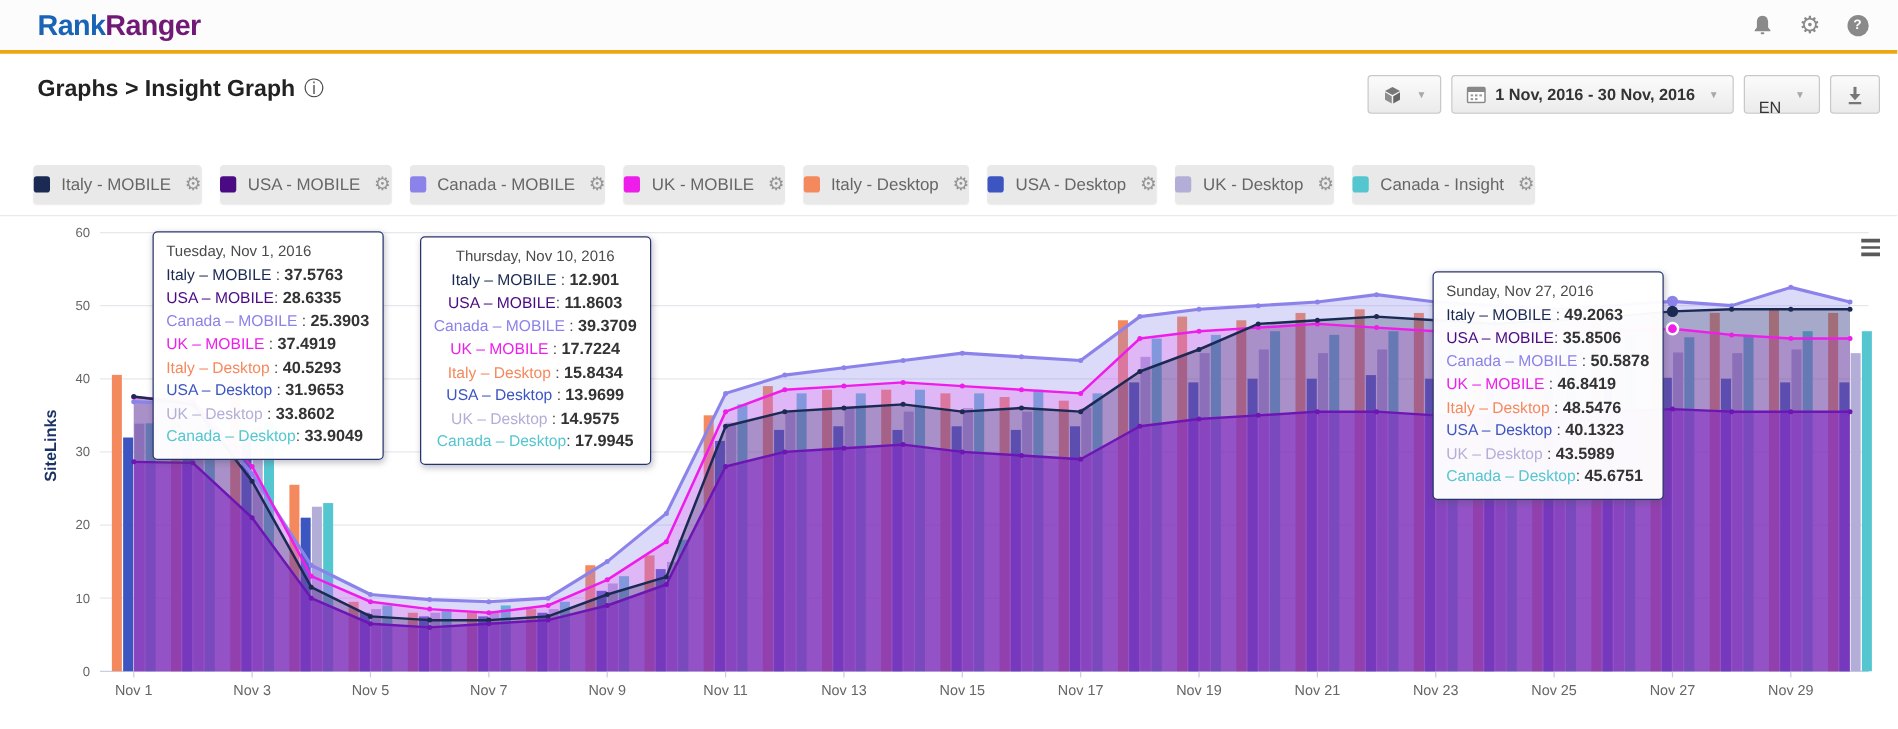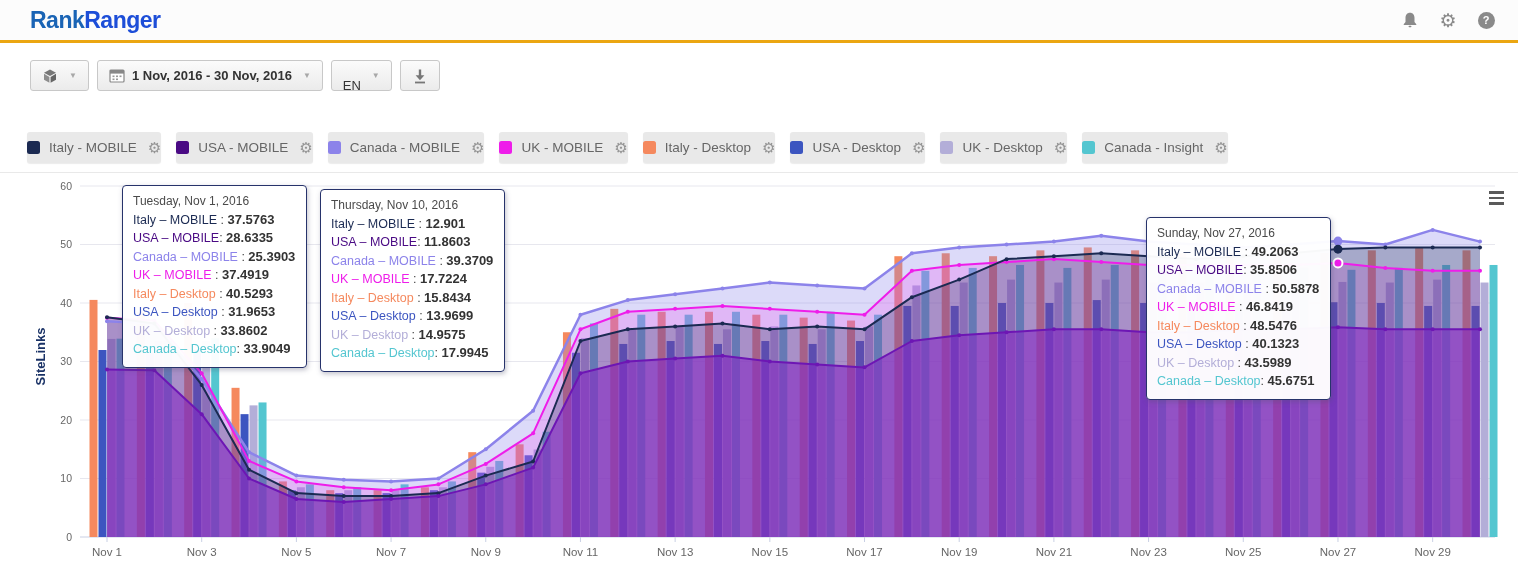--- a/index.html
+++ b/index.html
@@ -2,21 +2,21 @@
 <html><head>
 <meta charset="utf-8">
 <style>
   * { box-sizing: border-box; margin: 0; padding: 0; }
   html,body { width:1518px; height:583px; overflow:hidden; background:#fff;
               font-family:"Liberation Sans", sans-serif; }
   .topbar { height:40px; background:#fcfcfc; display:flex; align-items:center;
             justify-content:space-between; padding:0 22px 0 30px; }
   .logo { font-size:23px; font-weight:700; letter-spacing:-0.5px; cursor:pointer; }
   .logo-rank { color:#1a64b5; }
-  .logo-ranger { color:#1d4ed8; }
+  .logo-ranger { color:#701a75; }
   .top-icons { display:flex; align-items:center; gap:18px; }
   .ticon { width:20px; height:20px; display:flex; align-items:center; justify-content:center;
            color:#8a8a8a; cursor:pointer; }
   .gear-glyph { font-size:19px; line-height:1; color:#8a8a8a; }
   .help-circle { width:17px; height:17px; border-radius:50%; background:#8a8a8a; color:#fff;
                  font-size:11px; font-weight:700; display:flex; align-items:center; justify-content:center; }
   .accent-bar { height:3px; background:#eba612; }
 
   .page-row { display:flex; justify-content:space-between; align-items:flex-start;
               padding:17px 14px 0 30px; }
@@ -71,20 +71,24 @@
       </span>
       <span class="ticon gear-glyph">⚙</span>
       <span class="ticon">
         <span class="help-circle">?</span>
       </span>
     </div>
   </header>
   <div class="accent-bar"></div>
 
   <div class="page-row">
+    <div class="breadcrumb">
+      <span>Graphs &gt; Insight Graph</span>
+      <span class="info-glyph">ⓘ</span>
+    </div>
     <div class="toolbar">
       <button class="tb-btn">
         <svg width="16" height="16" viewBox="0 0 16 16">
           <polygon points="8,1.5 14,4.8 8,8 2,4.8" fill="#777"></polygon>
           <polygon points="2,5.8 7.4,8.9 7.4,14.7 2,11.7" fill="#8d8d8d"></polygon>
           <polygon points="14,5.8 8.6,8.9 8.6,14.7 14,11.7" fill="#666"></polygon>
         </svg>
         <span class="caret">▼</span>
       </button>
       <button class="tb-btn">
@@ -482,21 +486,21 @@
         <div class="tt-date">Tuesday, Nov 1, 2016</div>
         <div class="tt-row"><span style="color: rgb(27, 42, 82);">Italy – MOBILE</span><span class="tt-sep"> : </span><span class="tt-val">37.5763</span></div>
         <div class="tt-row"><span style="color: rgb(74, 10, 132);">USA – MOBILE</span><span class="tt-sep">: </span><span class="tt-val">28.6335</span></div>
         <div class="tt-row"><span style="color: rgb(140, 131, 234);">Canada – MOBILE</span><span class="tt-sep"> : </span><span class="tt-val">25.3903</span></div>
         <div class="tt-row"><span style="color: rgb(238, 29, 234);">UK – MOBILE</span><span class="tt-sep"> : </span><span class="tt-val">37.4919</span></div>
         <div class="tt-row"><span style="color: rgb(245, 137, 94);">Italy – Desktop</span><span class="tt-sep"> : </span><span class="tt-val">40.5293</span></div>
         <div class="tt-row"><span style="color: rgb(60, 85, 192);">USA – Desktop</span><span class="tt-sep"> : </span><span class="tt-val">31.9653</span></div>
         <div class="tt-row"><span style="color: rgb(179, 174, 216);">UK – Desktop</span><span class="tt-sep"> : </span><span class="tt-val">33.8602</span></div>
         <div class="tt-row"><span style="color: rgb(84, 198, 208);">Canada – Desktop</span><span class="tt-sep">: </span><span class="tt-val">33.9049</span></div>
       </div>
-      <div class="tooltip" style="left: 320px; top: 10px;">
+      <div class="tooltip" style="left: 336px; top: 10px; text-align: center;">
         <div class="tt-date">Thursday, Nov 10, 2016</div>
         <div class="tt-row"><span style="color: rgb(27, 42, 82);">Italy – MOBILE</span><span class="tt-sep"> : </span><span class="tt-val">12.901</span></div>
         <div class="tt-row"><span style="color: rgb(74, 10, 132);">USA – MOBILE</span><span class="tt-sep">: </span><span class="tt-val">11.8603</span></div>
         <div class="tt-row"><span style="color: rgb(140, 131, 234);">Canada – MOBILE</span><span class="tt-sep"> : </span><span class="tt-val">39.3709</span></div>
         <div class="tt-row"><span style="color: rgb(238, 29, 234);">UK – MOBILE</span><span class="tt-sep"> : </span><span class="tt-val">17.7224</span></div>
         <div class="tt-row"><span style="color: rgb(245, 137, 94);">Italy – Desktop</span><span class="tt-sep"> : </span><span class="tt-val">15.8434</span></div>
         <div class="tt-row"><span style="color: rgb(60, 85, 192);">USA – Desktop</span><span class="tt-sep"> : </span><span class="tt-val">13.9699</span></div>
         <div class="tt-row"><span style="color: rgb(179, 174, 216);">UK – Desktop</span><span class="tt-sep"> : </span><span class="tt-val">14.9575</span></div>
         <div class="tt-row"><span style="color: rgb(84, 198, 208);">Canada – Desktop</span><span class="tt-sep">: </span><span class="tt-val">17.9945</span></div>
       </div>

